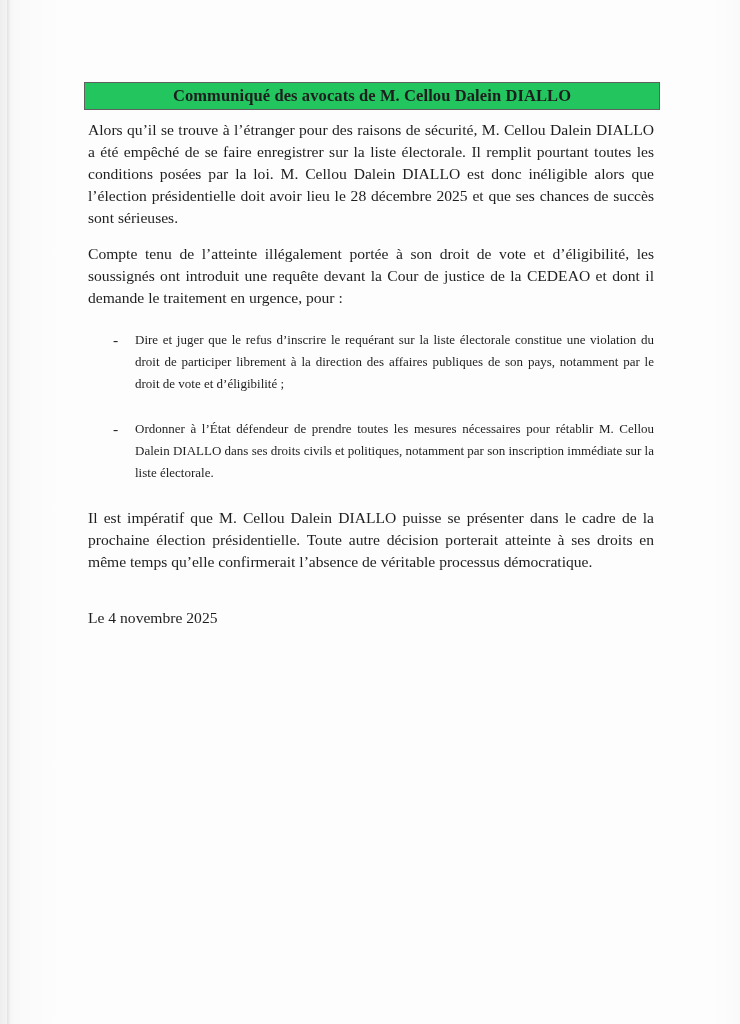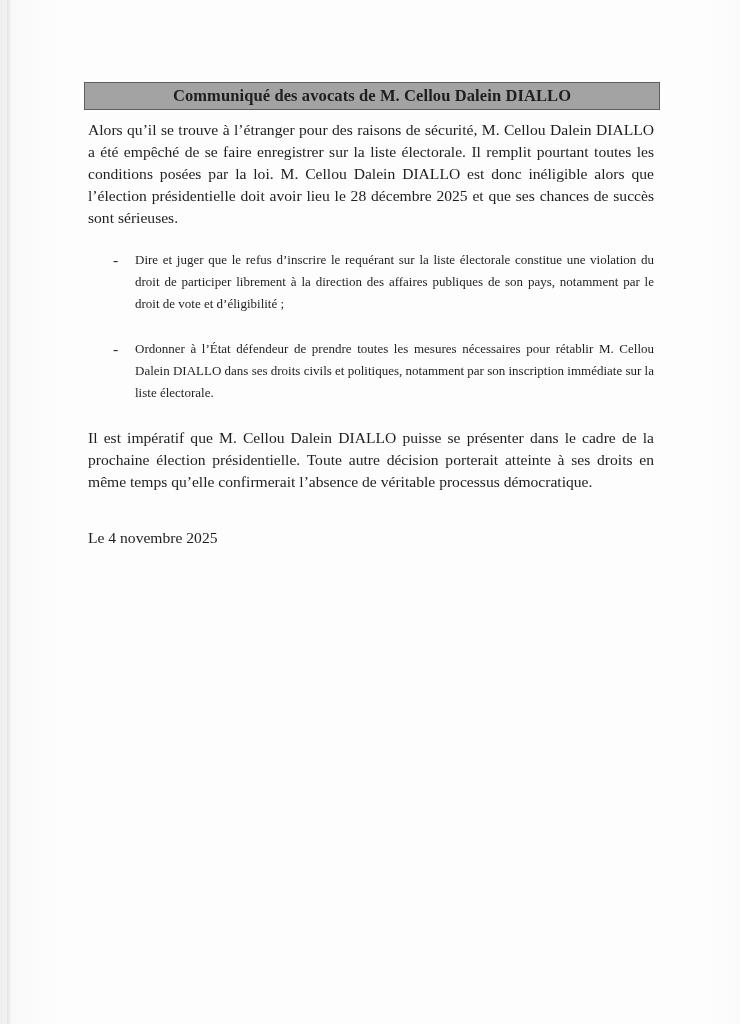--- a/index.html
+++ b/index.html
@@ -32,21 +32,21 @@
   .title-box {
     border: 1px solid #5f5f5f;
     text-align: center;
     font-weight: bold;
     font-size: 16.5px;
     line-height: 21px;
     padding: 2px 4px 3px 4px;
     margin: 0 0 9px -4px;
     width: 100%;
     box-sizing: content-box;
-    background: #a3a3a3;
+    background: #22c55e;
     letter-spacing: 0.1px;
   }
   .para {
     text-align: justify;
     font-size: 15.6px;
     line-height: 22px;
     margin: 0 0 14px 0;
   }
   .bullet-list {
     margin: 20px 0 0 0;
@@ -92,20 +92,21 @@
 <div class="content">
 
   <div class="title-box">
     <span>Communiqué des avocats de M. Cellou Dalein DIALLO</span>
   </div>
 
 
   <p class="para">Alors qu’il se trouve à l’étranger pour des raisons de sécurité, M. Cellou Dalein DIALLO a été empêché de se faire enregistrer sur la liste électorale. Il remplit pourtant toutes les conditions posées par la loi. M. Cellou Dalein DIALLO est donc inéligible alors que l’élection présidentielle doit avoir lieu le 28 décembre 2025 et que ses chances de succès sont sérieuses.</p>
 
 
+  <p class="para">Compte tenu de l’atteinte illégalement portée à son droit de vote et d’éligibilité, les soussignés ont introduit une requête devant la Cour de justice de la CEDEAO et dont il demande le traitement en urgence, pour :</p>
 
   <div class="bullet-list">
 
     <div class="bullet-row">
       <span class="dash">-</span>
       <span class="bullet-text">Dire et juger que le refus d’inscrire le requérant sur la liste électorale constitue une violation du droit de participer librement à la direction des affaires publiques de son pays, notamment par le droit de vote et d’éligibilité ;</span>
     </div>
 
     <div class="bullet-row">
       <span class="dash">-</span>

